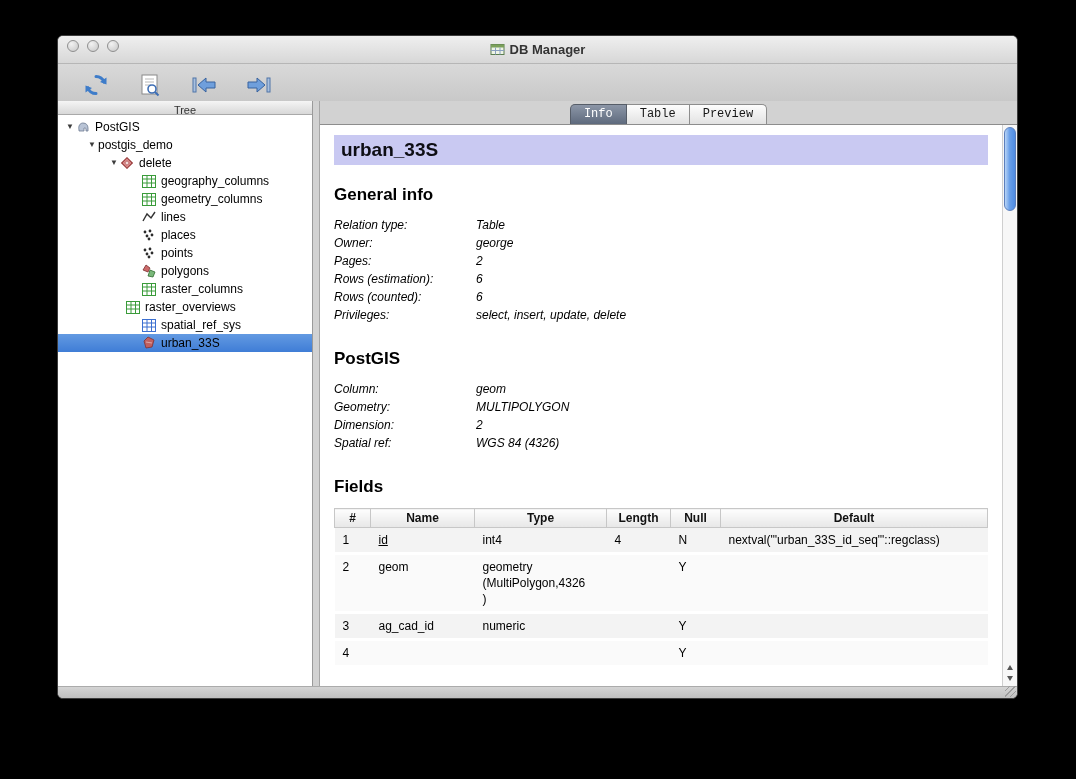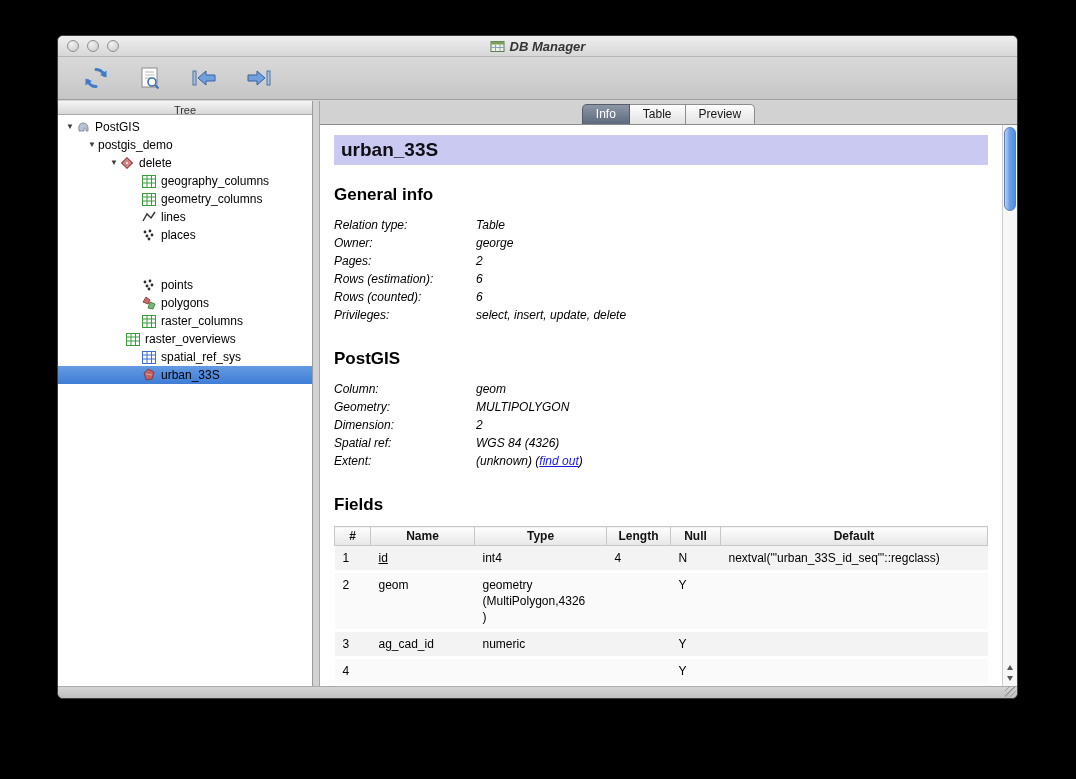--- a/index.html
+++ b/index.html
@@ -4,23 +4,23 @@
 <style>
   * { margin:0; padding:0; box-sizing:border-box; }
   html,body { width:1076px; height:779px; background:#000; overflow:hidden;
               font-family:"Liberation Sans","DejaVu Sans",sans-serif; }
 
   .window { position:absolute; left:57px; top:35px; width:961px; height:664px;
             border-radius:6px; background:#d6d6d6; overflow:hidden;
             border:1px solid #3c3c3c; box-shadow:0 12px 34px rgba(0,0,0,.75); }
 
   
-  .titlebar { height:21px; background:linear-gradient(#efefef,#d7d7d7);
+  .titlebar { height:28px; background:linear-gradient(#efefef,#d7d7d7);
               border-bottom:1px solid #b6b6b6; position:relative;
-              display:flex; align-items:center; justify-content:center;font-style:italic; }
+              display:flex; align-items:center; justify-content:center; }
   .traffic { position:absolute; left:9px; top:4px; display:flex; gap:8px; }
   .light { width:12px; height:12px; border-radius:50%;
            background:radial-gradient(circle at 35% 30%, #f2f2f2, #c6c6c6);
            border:1px solid #8f8f8f; display:inline-block; }
   .title { display:flex; align-items:center; gap:5px; font-size:13px;
            font-weight:bold; color:#343434; }
   .title-icon svg { display:block; }
 
   
   .toolbar { height:43px; background:linear-gradient(#d9d9d9,#c6c6c6);
@@ -46,21 +46,21 @@
                 color:#3c3c3c; line-height:18px; }
   .tree-icon { flex:0 0 15px; width:15px; height:14px; margin-right:4px;
                display:inline-flex; align-items:center; }
   .tree-label { padding-right:4px; }
 
   .splitter { flex:0 0 7px; background:#d2d2d2; border-right:1px solid #a6a6a6; }
 
   
   .right-panel { flex:1; min-width:0; display:flex; flex-direction:column;
                  background:#d2d2d2; }
-  .tab-bar { height:23px; display:flex; justify-content:center; align-items:flex-end; }
+  .tab-bar { height:23px; display:flex; justify-content:center; align-items:flex-end;font-family:Liberation Mono, monospace; }
   .tab { height:20px; line-height:19px; padding:0 13px; font-size:12px; color:#161616;
          background:linear-gradient(#fdfdfd,#e2e2e2); border:1px solid #8d8d8d;
          border-left-width:0; border-bottom:none; cursor:default; }
   .tab:first-child { border-left-width:1px; border-top-left-radius:5px; }
   .tab:last-child { border-top-right-radius:5px; }
   .tab.active { background:linear-gradient(#8c96a7,#5e6a7d); color:#fff;
                 border-color:#565d68; }
 
   .content-outer { flex:1; display:flex; background:#fff;
                    border-top:1px solid #8d8d8d; overflow:hidden; }
@@ -243,21 +243,21 @@
                 <svg width="14" height="14" viewBox="0 0 14 14">
                   <circle cx="3" cy="4" r="1.4" fill="#2b2b2b"></circle>
                   <circle cx="8" cy="3" r="1.4" fill="#2b2b2b"></circle>
                   <circle cx="5" cy="8" r="1.4" fill="#2b2b2b"></circle>
                   <circle cx="10" cy="7" r="1.4" fill="#2b2b2b"></circle>
                   <circle cx="7" cy="11" r="1.4" fill="#2b2b2b"></circle>
                 </svg>
               </span>
               <span class="tree-label">places</span>
             </div>
-            <div class="tree-row" style="padding-left: 72px; margin-top: 32px;">
+            <div class="tree-row" style="padding-left: 72px;">
               <span class="disclosure"></span>
               <span class="tree-icon">
                 <svg width="14" height="14" viewBox="0 0 14 14">
                   <circle cx="3" cy="4" r="1.4" fill="#2b2b2b"></circle>
                   <circle cx="8" cy="3" r="1.4" fill="#2b2b2b"></circle>
                   <circle cx="5" cy="8" r="1.4" fill="#2b2b2b"></circle>
                   <circle cx="10" cy="7" r="1.4" fill="#2b2b2b"></circle>
                   <circle cx="7" cy="11" r="1.4" fill="#2b2b2b"></circle>
                 </svg>
               </span>
@@ -382,24 +382,20 @@
                     <td class="k">Geometry:</td>
                     <td class="v"><span>MULTIPOLYGON</span></td>
                   </tr>
                   <tr>
                     <td class="k">Dimension:</td>
                     <td class="v"><span>2</span></td>
                   </tr>
                   <tr>
                     <td class="k">Spatial ref:</td>
                     <td class="v"><span>WGS 84 (4326)</span></td>
-                  </tr>
-                  <tr>
-                    <td class="k">Extent:</td>
-                    <td class="v"><span>(unknown) (</span><a class="link">find out</a><span>)</span></td>
                   </tr>
                 </tbody>
               </table>
 
             <h2 class="section">Fields</h2>
             <table class="fields" id="fields-table">
                 <colgroup>
                   <col style="width: 36px;">
                   <col style="width: 104px;">
                   <col style="width: 132px;">

